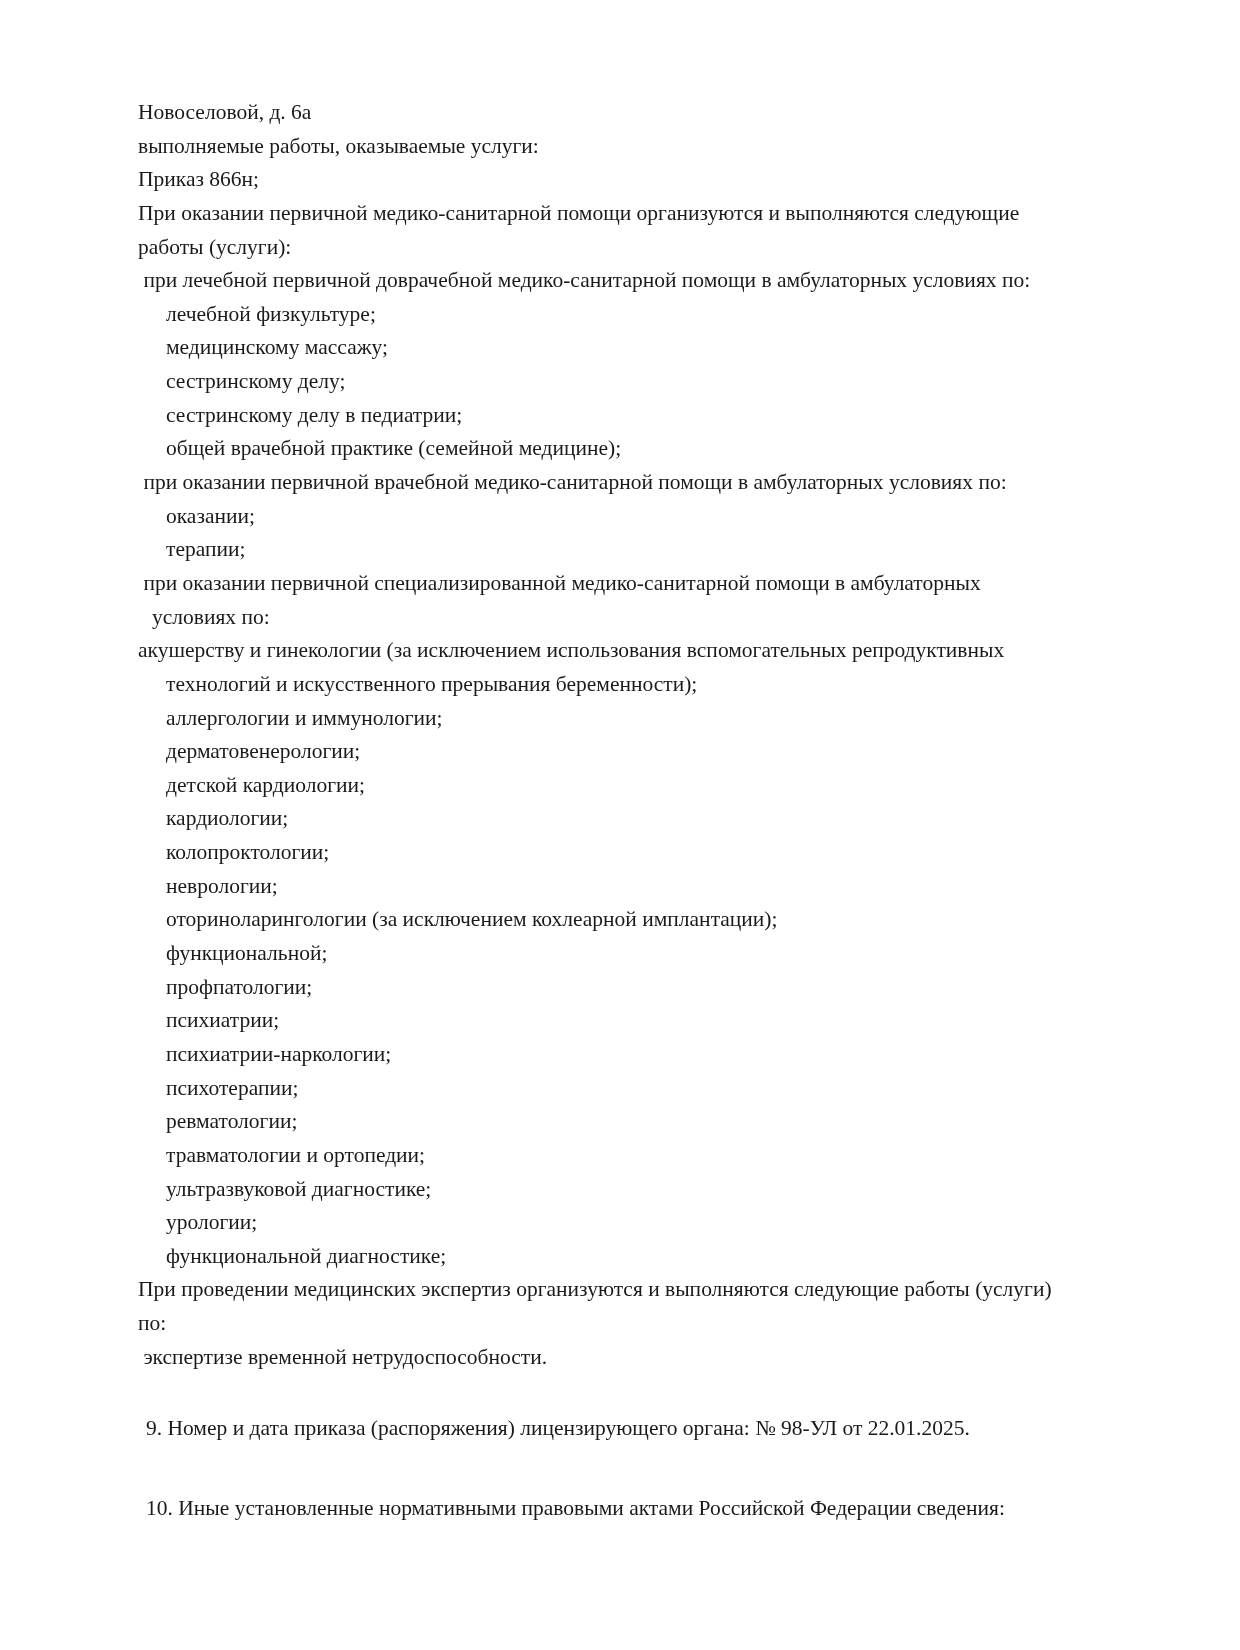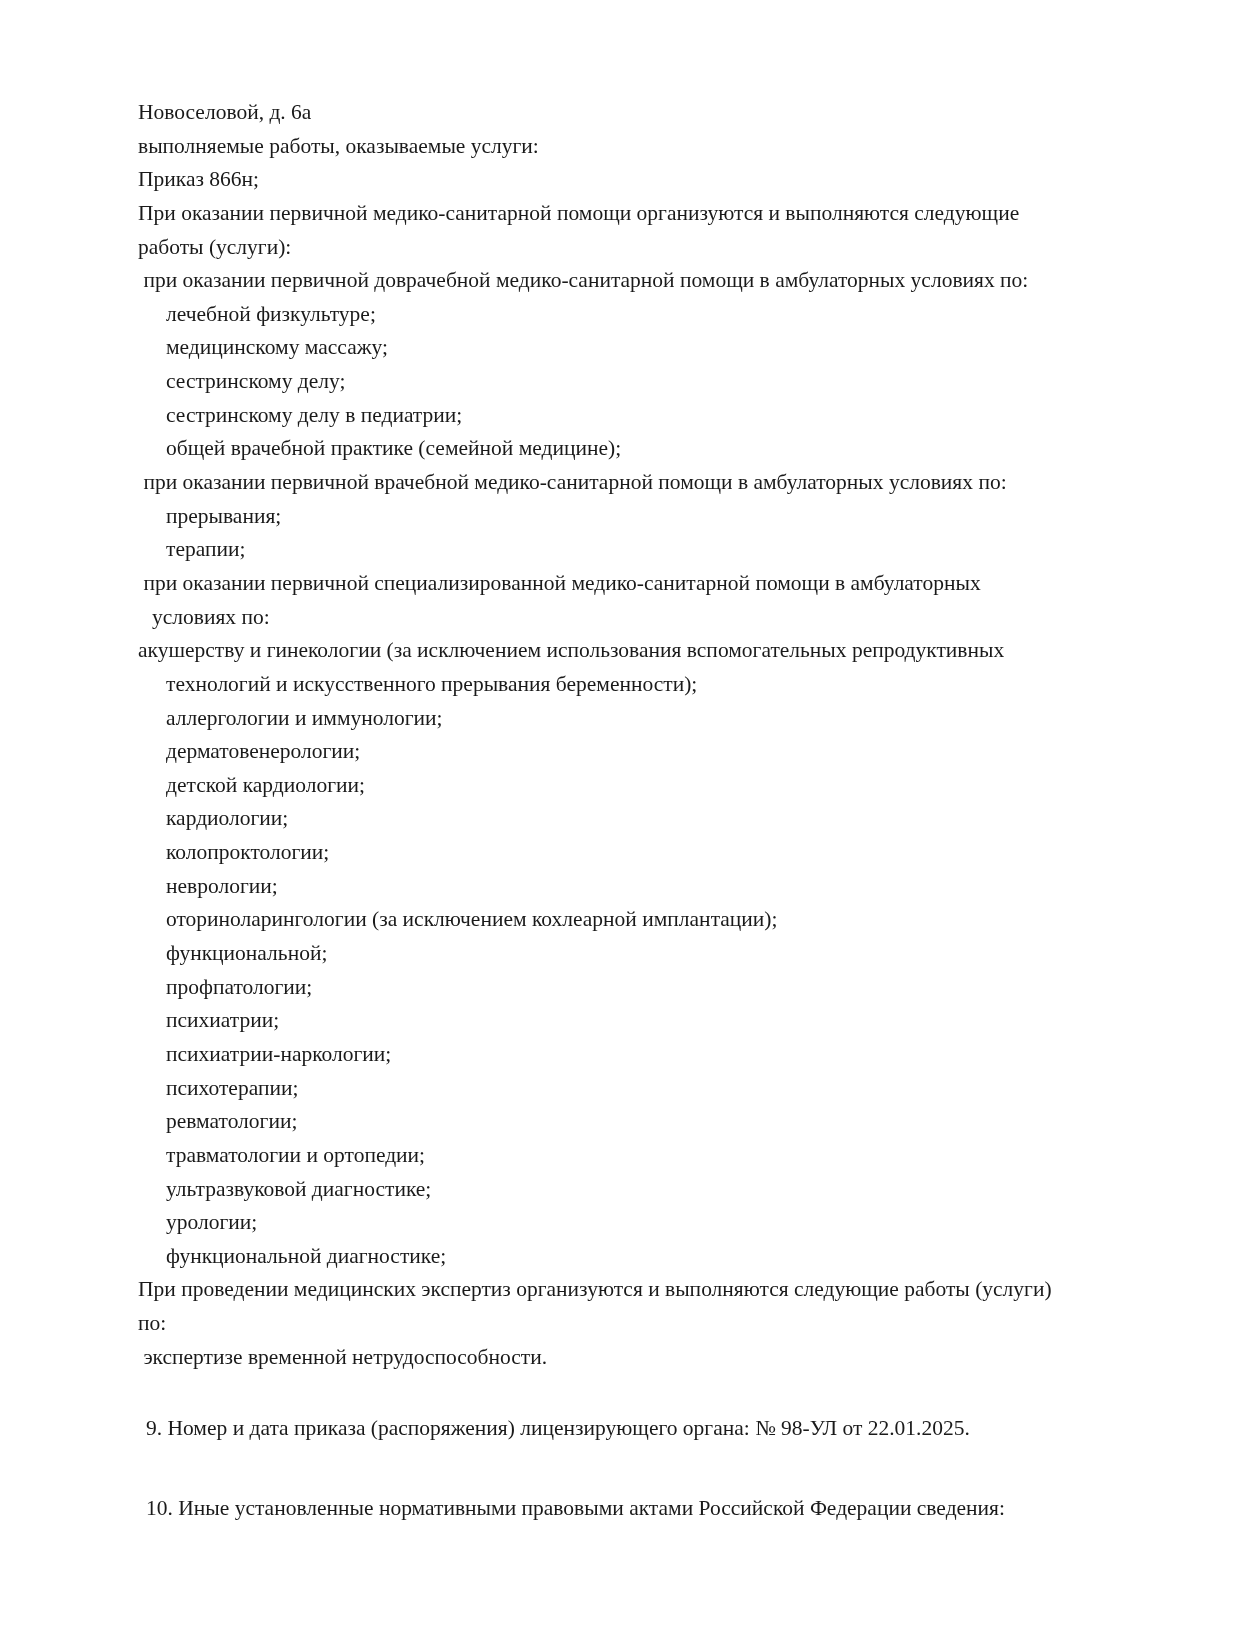--- a/index.html
+++ b/index.html
@@ -52,29 +52,29 @@
 <body>
 
 <div class="page">
   <div class="doc-body">
 
     <p class="line indent-1">Новоселовой, д. 6а</p>
     <p class="line indent-1">выполняемые работы, оказываемые услуги:</p>
     <p class="line indent-1">Приказ 866н;</p>
     <p class="line indent-1 wrap-block">При оказании первичной медико-санитарной помощи организуются и выполняются следующие работы (услуги):</p>
 
-    <p class="line hang2"> при оказании первичной доврачебной медико-санитарной помощи в амбулаторных условиях по:</p>
+    <p class="line hang2"> при лечебной первичной доврачебной медико-санитарной помощи в амбулаторных условиях по:</p>
     <p class="line indent-3">лечебной физкультуре;</p>
     <p class="line indent-3">медицинскому массажу;</p>
     <p class="line indent-3">сестринскому делу;</p>
     <p class="line indent-3">сестринскому делу в педиатрии;</p>
 
     <p class="line indent-3">общей врачебной практике (семейной медицине);</p>
     <p class="line hang2"> при оказании первичной врачебной медико-санитарной помощи в амбулаторных условиях по:</p>
-    <p class="line indent-3">прерывания;</p>
+    <p class="line indent-3">оказании;</p>
     <p class="line indent-3">терапии;</p>
 
     <p class="line hang2"> при оказании первичной специализированной медико-санитарной помощи в амбулаторных условиях по:</p>
     <p class="line hang">акушерству и гинекологии (за исключением использования вспомогательных репродуктивных технологий и искусственного прерывания беременности);</p>
     <p class="line indent-3">аллергологии и иммунологии;</p>
     <p class="line indent-3">дерматовенерологии;</p>
     <p class="line indent-3">детской кардиологии;</p>
     <p class="line indent-3">кардиологии;</p>
     <p class="line indent-3">колопроктологии;</p>
     <p class="line indent-3">неврологии;</p>

